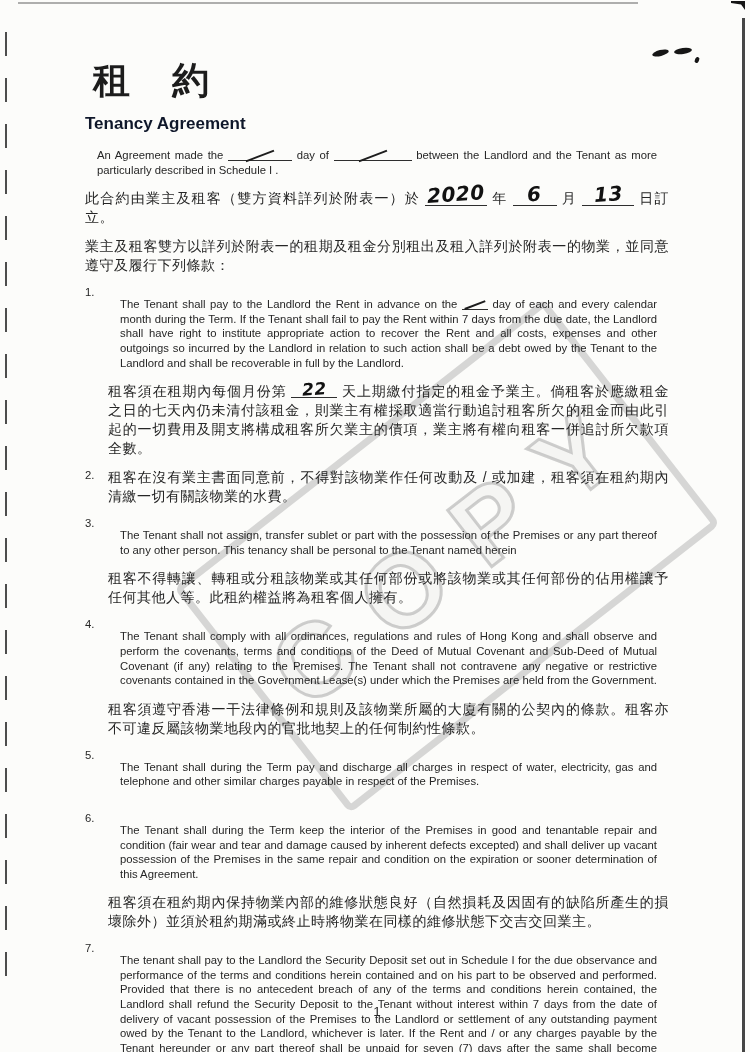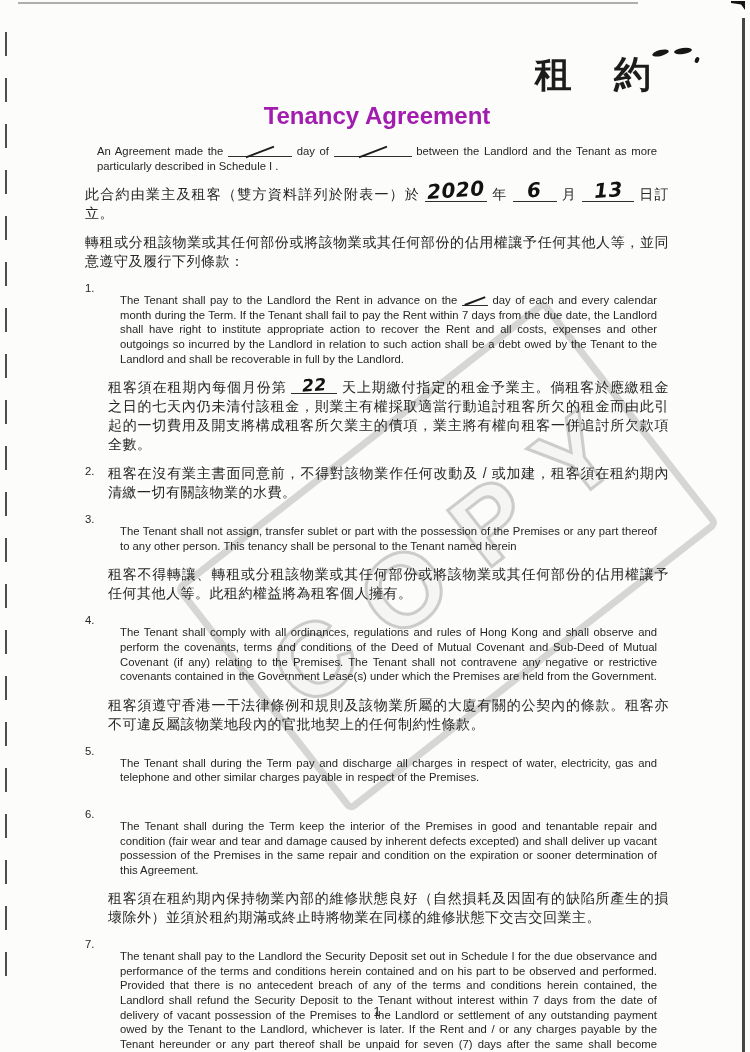--- a/index.html
+++ b/index.html
@@ -25,22 +25,22 @@
     position:absolute;left:212px;top:413px;width:456px;height:272px;z-index:1;
     transform:rotate(-38deg);border:7px solid rgba(174,174,174,.48);border-radius:8px;
     display:flex;align-items:center;justify-content:center;pointer-events:none;
   }
   .watermark span{
     font-size:104px;font-weight:bold;letter-spacing:36px;padding-left:26px;white-space:nowrap;
     color:rgba(200,200,200,.12);-webkit-text-stroke:3px rgba(168,168,168,.55);
   }
   
   .content{position:absolute;left:85px;top:48px;width:584px;z-index:2;}
-  h1{margin:2px;text-align:right;font-size:37px;font-weight:bold;letter-spacing:16px;color:#1c1c1c;}
-  h2{margin:2px 0 14px;text-align:center;font-size:24px;font-weight:bold;color:#a21caf;}
+  h1{margin:8px;text-align:left;font-size:37px;font-weight:bold;letter-spacing:16px;color:#1c1c1c;}
+  h2{margin:2px 0 14px;font-size:17px;font-weight:bold;color:#0f172a;}
   .en{font-size:11.3px;line-height:14.6px;text-align:justify;margin:12px;}
   .zh{font-size:14px;line-height:19px;text-align:justify;margin:0;letter-spacing:.5px;}
   .gap{margin-bottom:10px;}
   .clause{display:flex;margin-bottom:10px;}
   .cnum{flex:none;width:23px;font-size:11.3px;line-height:14.6px;}
   .cbody{flex:1;min-width:0;}
   
   .blank{display:inline-block;position:relative;border-bottom:1.5px solid #2e2e2e;
     vertical-align:-2px;text-align:center;height:12px;}
   .w64{width:64px;}.w78{width:78px;}.w62{width:62px;height:14px;}
@@ -85,21 +85,21 @@
       <span>between the Landlord and the Tenant as more particularly described in Schedule I .</span></p>
 
     <p class="zh gap"><span>此合約由業主及租客（雙方資料詳列於附表一）於</span>
       <span class="blank w62"><span class="hand">2020</span></span>
       <span>年</span>
       <span class="blank w44"><span class="hand">6</span></span>
       <span>月</span>
       <span class="blank w52"><span class="hand">13</span></span>
       <span>日訂立。</span></p>
 
-    <p class="zh gap">轉租或分租該物業或其任何部份或將該物業或其任何部份的佔用權讓予任何其他人等，並同意遵守及履行下列條款：</p>
+    <p class="zh gap">業主及租客雙方以詳列於附表一的租期及租金分別租出及租入詳列於附表一的物業，並同意遵守及履行下列條款：</p>
 
     <div class="clause">
       <div class="cnum">1.</div>
       <div class="cbody">
         <p class="en"><span>The Tenant shall pay to the Landlord the Rent in advance on the</span>
           <span class="blank w26"><span class="slash sm"></span></span>
           <span>day of each and every calendar month during the Term. If the Tenant shall fail to pay the Rent within 7 days from the due date, the Landlord shall have right to institute appropriate action to recover the Rent and all costs, expenses and other outgoings so incurred by the Landlord in relation to such action shall be a debt owed by the Tenant to the Landlord and shall be recoverable in full by the Landlord.</span></p>
         <p class="zh"><span>租客須在租期內每個月份第</span>
           <span class="blank w46"><span class="hand sm">22</span></span>
           <span>天上期繳付指定的租金予業主。倘租客於應繳租金之日的七天內仍未清付該租金，則業主有權採取適當行動追討租客所欠的租金而由此引起的一切費用及開支將構成租客所欠業主的債項，業主將有權向租客一併追討所欠款項全數。</span></p>

